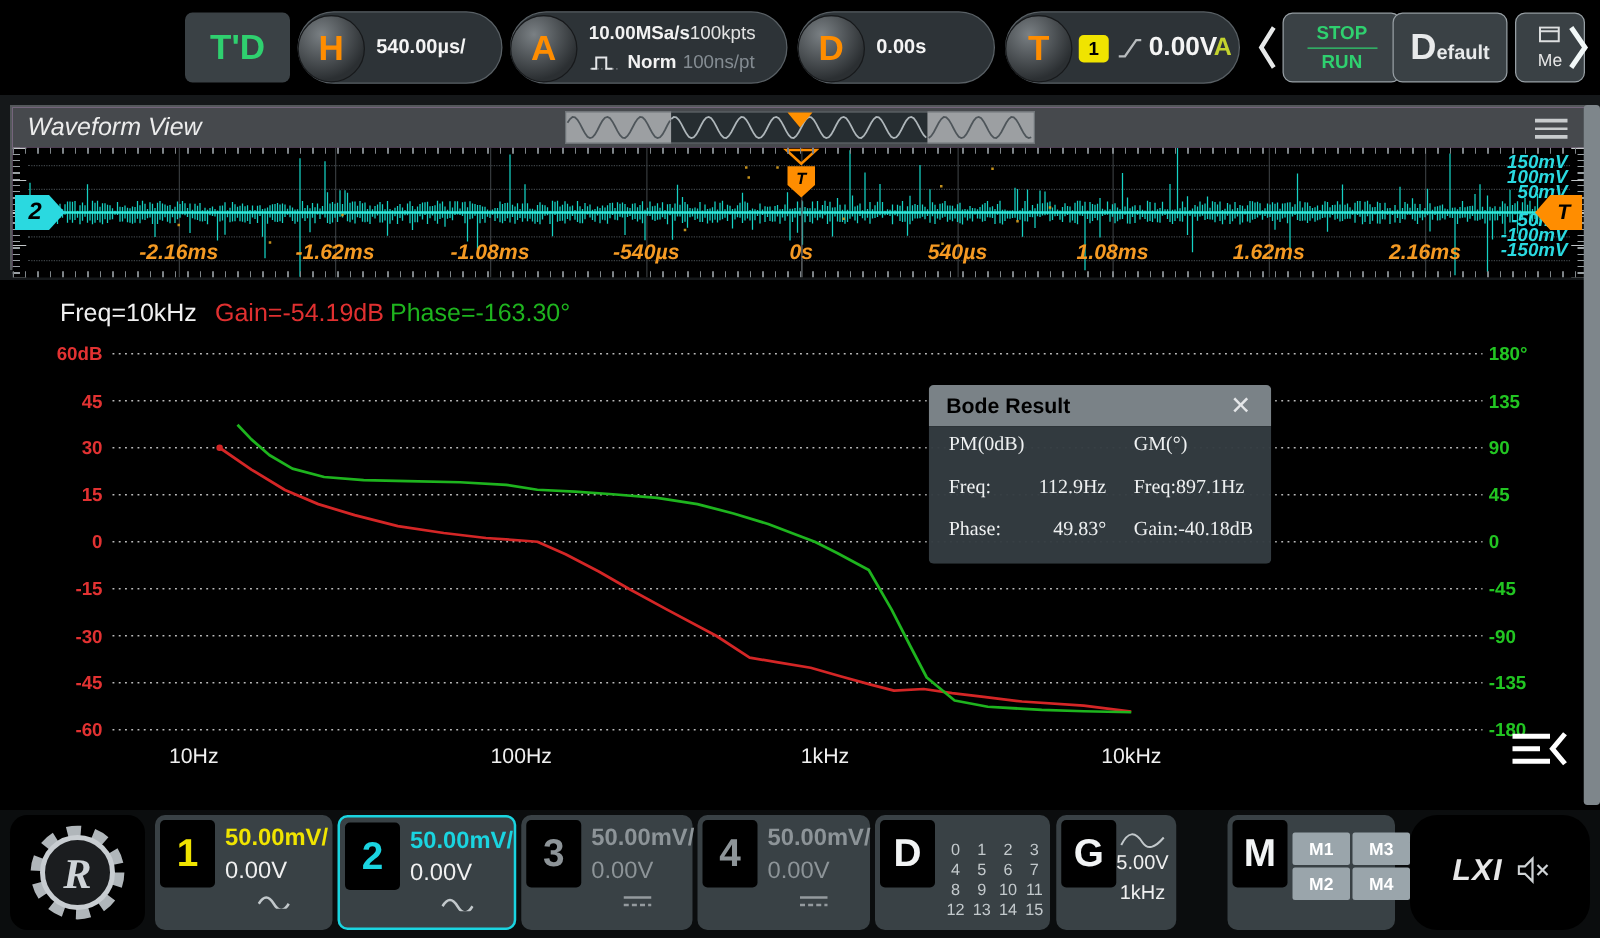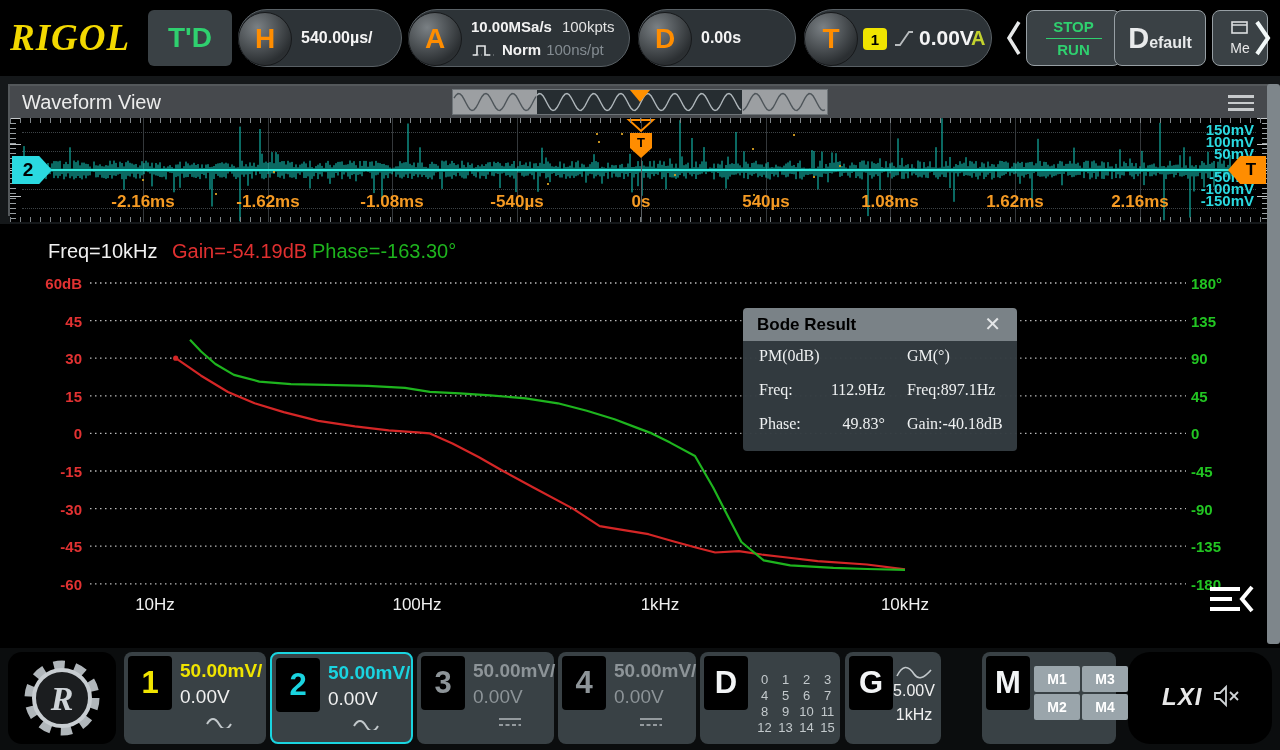--- a/index.html
+++ b/index.html
@@ -20,21 +20,21 @@
         background:radial-gradient(circle at 35% 28%,#7a8084,#2b2f32 72%);
         border:1px solid #17191b;color:#ff8d00;font-size:28px;font-weight:bold;
         display:flex;align-items:center;justify-content:center;}
   .pill-main{position:absolute;left:62px;top:0;height:56px;line-height:56px;
              font-size:16px;font-weight:bold;color:#f4f4f4;white-space:nowrap;}
   .pill-h{left:238px;width:164px;}
   .pill-a{left:408px;width:222px;}
   .pill-d{left:638px;width:158px;}
   .pill-t{left:804px;width:188px;}
   .acq-r1{position:absolute;left:62px;top:8px;font-size:15px;color:#f2f2f2;font-weight:bold;white-space:nowrap;}
-  .acq-r1 .depth{font-weight:normal;color:#e2e2e2;margin-left:10px;}
+  .acq-r1 .depth{font-weight:normal;color:#e2e2e2;}
   .acq-r2{position:absolute;left:62px;top:31px;font-size:15px;color:#f2f2f2;font-weight:bold;
           display:flex;align-items:center;gap:5px;white-space:nowrap;}
   .acq-r2 .res{font-weight:normal;color:#848c92;}
   .t-src{position:absolute;left:58px;top:18px;width:24px;height:22px;background:#f0e400;
          border-radius:4px;color:#000;font-size:15px;font-weight:bold;
          display:flex;align-items:center;justify-content:center;}
   .t-lvl{position:absolute;left:114px;top:0;height:56px;line-height:56px;font-size:21px;font-weight:bold;color:#f4f4f4;}
   .t-sweep{position:absolute;left:166px;top:0;height:56px;line-height:56px;font-size:20px;font-weight:bold;color:#c3d22e;}
   .cluster{position:absolute;left:1000px;top:5px;width:276px;height:66px;background:#000;border-radius:12px;}
   .cl-btn{position:absolute;top:5px;height:56px;background:#3a4145;border:1.5px solid #979fa4;
@@ -43,21 +43,21 @@
   .sr-line{display:block;text-align:center;font-size:15px;font-weight:bold;color:#2fd06f;line-height:22px;}
   .sr-div{display:block;width:56px;margin:0 auto;border-top:1.5px solid #2fd06f;}
   .btn-default{left:114px;width:92px;}
   .def-big{font-size:29px;font-weight:bold;}
   .def-rest{font-size:16px;font-weight:bold;}
   .btn-me{left:212px;width:56px;overflow:hidden;}
   .me-label{display:block;font-size:14px;color:#e8e8e8;margin-top:2px;}
 
   
   .wave-panel{position:absolute;left:8px;top:84px;width:1262px;height:132px;background:#f0abfc;
-              border:2px solid #54585b;box-sizing:border-box;}
+              border:2px solid #54585b;box-sizing:border-box;font-style:italic;}
   .wave-header{position:absolute;left:0;top:0;width:1258px;height:32px;background:#46494d;}
   .wave-title{position:absolute;left:12px;top:0;line-height:32px;font-size:20px;color:#ececec;}
   .hamburger{position:absolute;right:14px;top:9px;width:26px;cursor:pointer;}
   .hamburger div{height:2.5px;background:#c8cbcd;margin-bottom:4px;}
   .strip{position:absolute;left:0;top:32px;width:1258px;height:104px;background:#000;overflow:hidden;}
   .vgrid{position:absolute;top:0;bottom:0;width:1px;background:#34383b;}
   .dotrow{position:absolute;left:12px;right:12px;height:0;border-top:1px dotted #3d4347;}
   .ruler{position:absolute;top:0;bottom:0;width:6px;
          background:repeating-linear-gradient(to bottom,#9aa0a3 0 1px,transparent 1px 5px);}
   .ruler-big{position:absolute;top:0;bottom:0;width:11px;
@@ -122,21 +122,20 @@
   .lxitile{position:absolute;left:1128px;top:4px;width:144px;height:92px;background:#000;border-radius:22px;}
   .lxi-text{position:absolute;left:34px;top:31px;font-size:24px;font-weight:900;font-style:italic;color:#e8e8e8;letter-spacing:1px;}
   .lxi-speaker{position:absolute;left:86px;top:32px;}
 </style>
 </head>
 <body>
 
 <div class="screen">
 
   <header class="topbar">
-    <div class="logo">RIGOL</div>
     <button class="td-btn">T'D</button>
 
     <div class="pill pill-h">
       <div class="knob">
           <span>H</span>
         </div>
       <span class="pill-main">540.00µs/</span>
     </div>
 
     <div class="pill pill-a">

